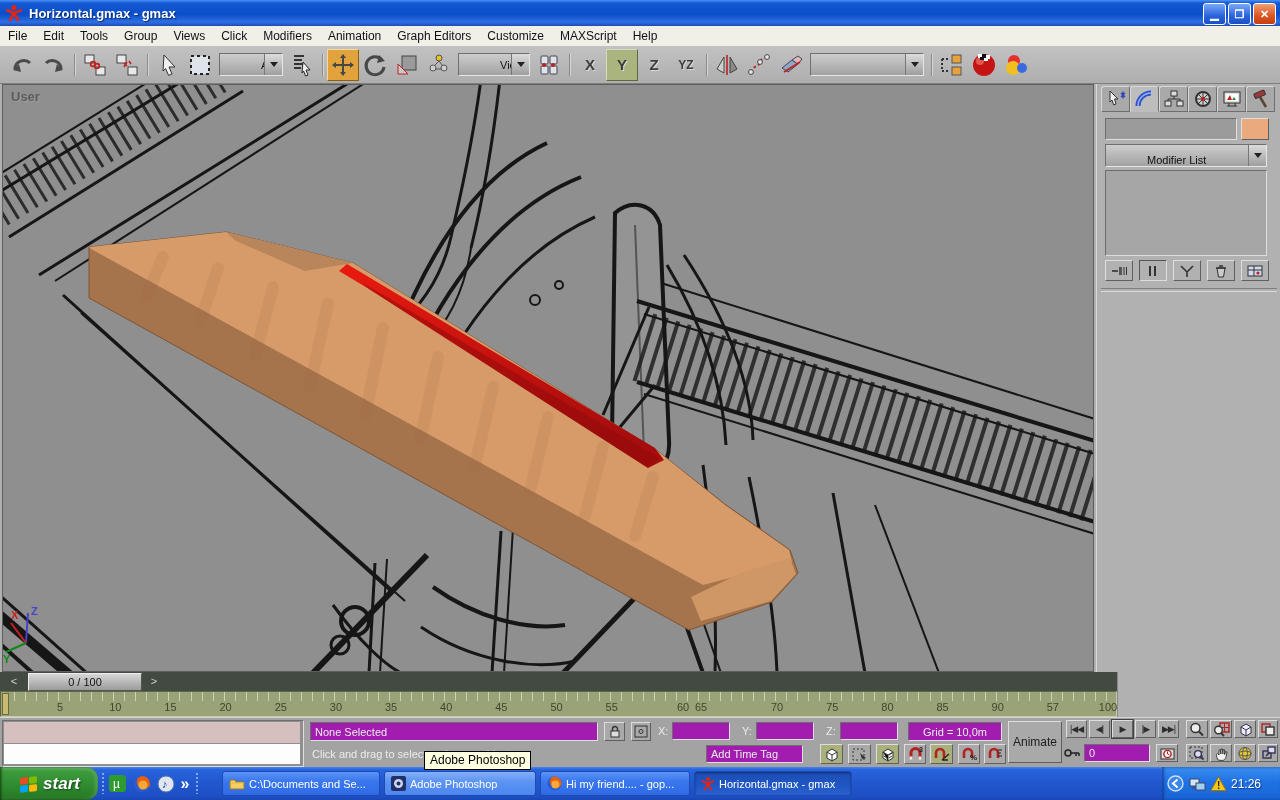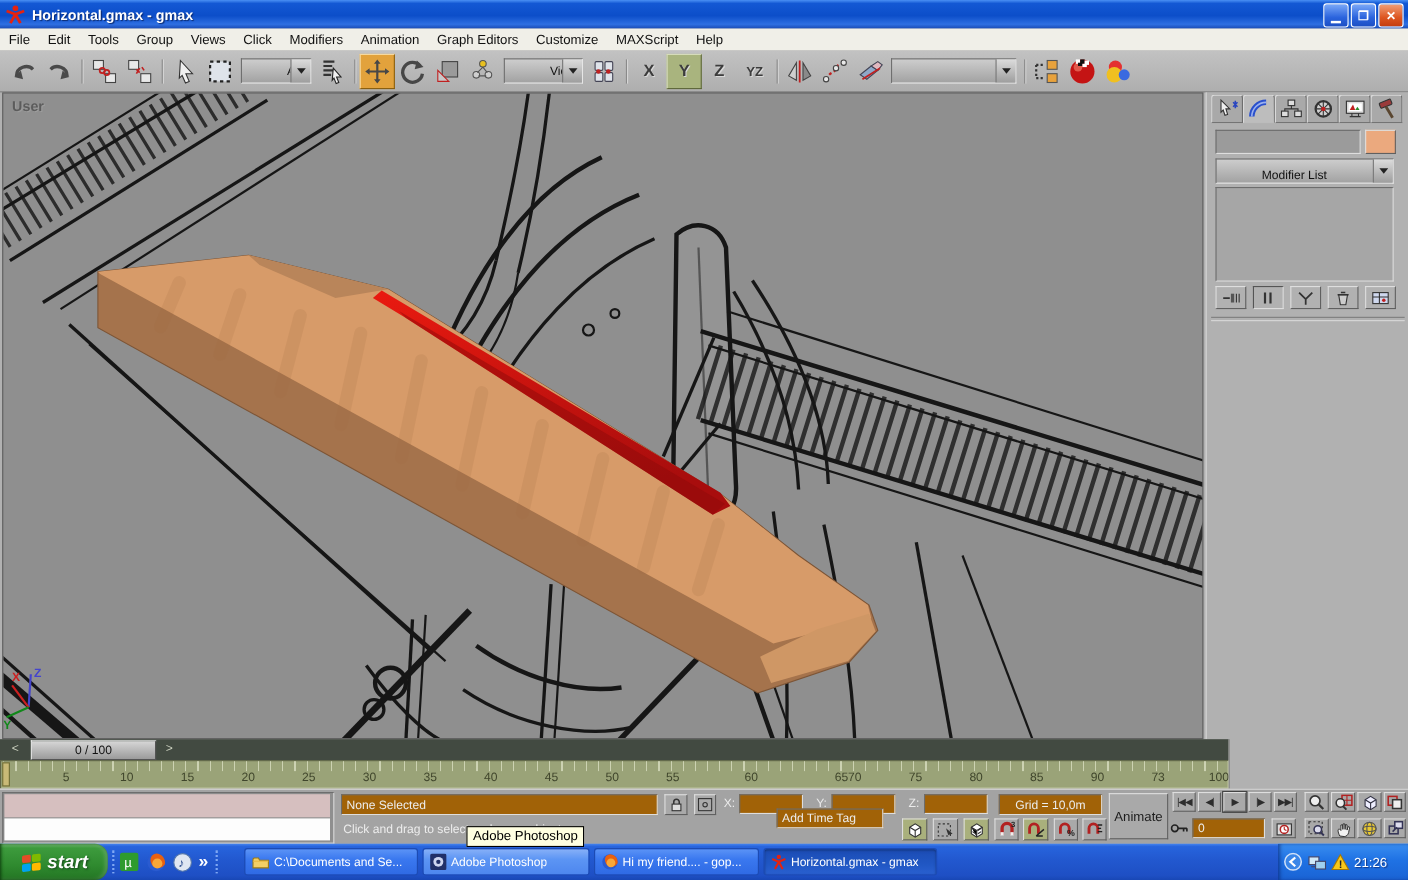--- a/index.html
+++ b/index.html
@@ -56,21 +56,21 @@
     font-size:11px;color:#111;display:flex;align-items:center;justify-content:center;}
   .ruler{position:absolute;left:0;top:19px;width:1117px;height:26px;background:#9aa378;
     border:1px solid;border-color:#5f6548 #c6cca9 #c6cca9 #5f6548;box-sizing:border-box;}
   .ticks{position:absolute;left:2px;top:0;width:1110px;height:9px;
     background:repeating-linear-gradient(90deg,#ccd2b2 0 1px,transparent 1px 11.03px);}
   .tick-label{position:absolute;top:9px;transform:translateX(-50%);font-size:11px;color:#40462c;}
   .track-marker{position:absolute;left:1px;top:1px;width:7px;height:22px;background:#c9bа77;background:#c9ba77;border:1px solid #6b6b35;box-sizing:border-box;}
   .br-filler{left:1117px;top:672px;width:163px;height:45px;background:#b1b1b1;border-left:1px solid #888;box-sizing:border-box;}
   
   .statusbar{left:0;top:717px;width:1280px;height:50px;background:#a3a3a3;border-top:1px solid #d6d6d6;box-sizing:border-box;font-size:11px;}
-  .sfield{position:absolute;box-sizing:border-box;border:1px solid;border-color:#6d6d6d #dedede #dedede #6d6d6d;background:#a16207;
+  .sfield{position:absolute;box-sizing:border-box;border:1px solid;border-color:#6d6d6d #dedede #dedede #6d6d6d;background:#a21caf;
     display:flex;align-items:center;padding:0 4px;color:#ececec;white-space:nowrap;overflow:hidden;}
   .sbtn{position:absolute;box-sizing:border-box;border:1px solid;border-color:#dedede #606060 #606060 #dedede;background:#a9a9a9;
     display:flex;align-items:center;justify-content:center;}
   .sbtn.green{background:#a9b07c;}
   .slabel{position:absolute;color:#ececec;}
   .tooltip{position:absolute;left:424px;top:751px;height:15px;background:#ffffe1;border:1px solid #000;
     font-size:12px;color:#000;padding:1px 5px;z-index:50;white-space:nowrap;}
   .pbtxt{font-size:9px;color:#2d2d2d;letter-spacing:-1px;}
   
   .taskbar{left:0;top:767px;width:1280px;height:33px;
@@ -476,27 +476,27 @@
           <span class="tick-label" style="left: 169.45px;">15</span>
           <span class="tick-label" style="left: 224.6px;">20</span>
           <span class="tick-label" style="left: 279.75px;">25</span>
           <span class="tick-label" style="left: 334.9px;">30</span>
           <span class="tick-label" style="left: 390.05px;">35</span>
           <span class="tick-label" style="left: 445.2px;">40</span>
           <span class="tick-label" style="left: 500.35px; text-align: right;">45</span>
           <span class="tick-label" style="left: 555.5px;">50</span>
           <span class="tick-label" style="left: 610.65px;">55</span>
           <span class="tick-label" style="left: 648px; margin-left: 34px;">60</span>
-          <span class="tick-label" style="left: 764px; text-align: center;">65</span>
+          <span class="tick-label" style="left: 700px; text-align: center;">65</span>
           <span class="tick-label" style="left: 776.1px;">70</span>
           <span class="tick-label" style="left: 831.25px;">75</span>
           <span class="tick-label" style="left: 886.4px;">80</span>
           <span class="tick-label" style="left: 941.55px;">85</span>
           <span class="tick-label" style="left: 996.7px;">90</span>
-          <span class="tick-label" style="left: 1051.85px;">73</span>
+          <span class="tick-label" style="left: 1051.85px;">57</span>
           <span class="tick-label" style="left: 1107px;">100</span>
         </div>
     </div>
   </div>
   <div class="abs br-filler"></div>
 
   <div class="abs statusbar">
     <div class="abs sunken" style="left:2px;top:2px;width:300px;height:45px;background:#8f8f8f;">
       <div style="position:absolute;left:1px;top:1px;width:296px;height:21px;background:#d6bfbf;"></div>
       <div style="position:absolute;left:1px;top:23px;width:296px;height:20px;background:#fdfdfd;"></div>
@@ -525,21 +525,21 @@
     <div class="sfield" style="left:756px;top:4px;width:58px;height:18px;">
         <span></span>
       </div>
     <span class="slabel" style="left:826px;top:7px;">Z:</span>
     <div class="sfield" style="left:840px;top:4px;width:58px;height:18px;">
         <span></span>
       </div>
     <div class="sfield" style="left:908px;top:4px;width:94px;height:19px;justify-content:center;">
       <span>Grid = 10,0m</span>
     </div>
-    <div class="sfield" style="left:706px;top:17px;width:97px;height:18px;">
+    <div class="sfield" style="left:706px;top:27px;width:97px;height:18px;">
       <span>Add Time Tag</span>
     </div>
 
     <div class="sbtn green" style="left:820px;top:26px;width:23px;height:20px;">
         <svg width="17" height="15">
           <path d="M4 5 L9 2 L14 5 L14 11 L9 14 L4 11 Z" fill="#fff" stroke="#333"></path>
           <path d="M4 5 L9 8 L14 5 M9 8 L9 14" stroke="#333" fill="none"></path>
         </svg>
       </div>
     <div class="sbtn" style="left:848px;top:26px;width:23px;height:20px;">

